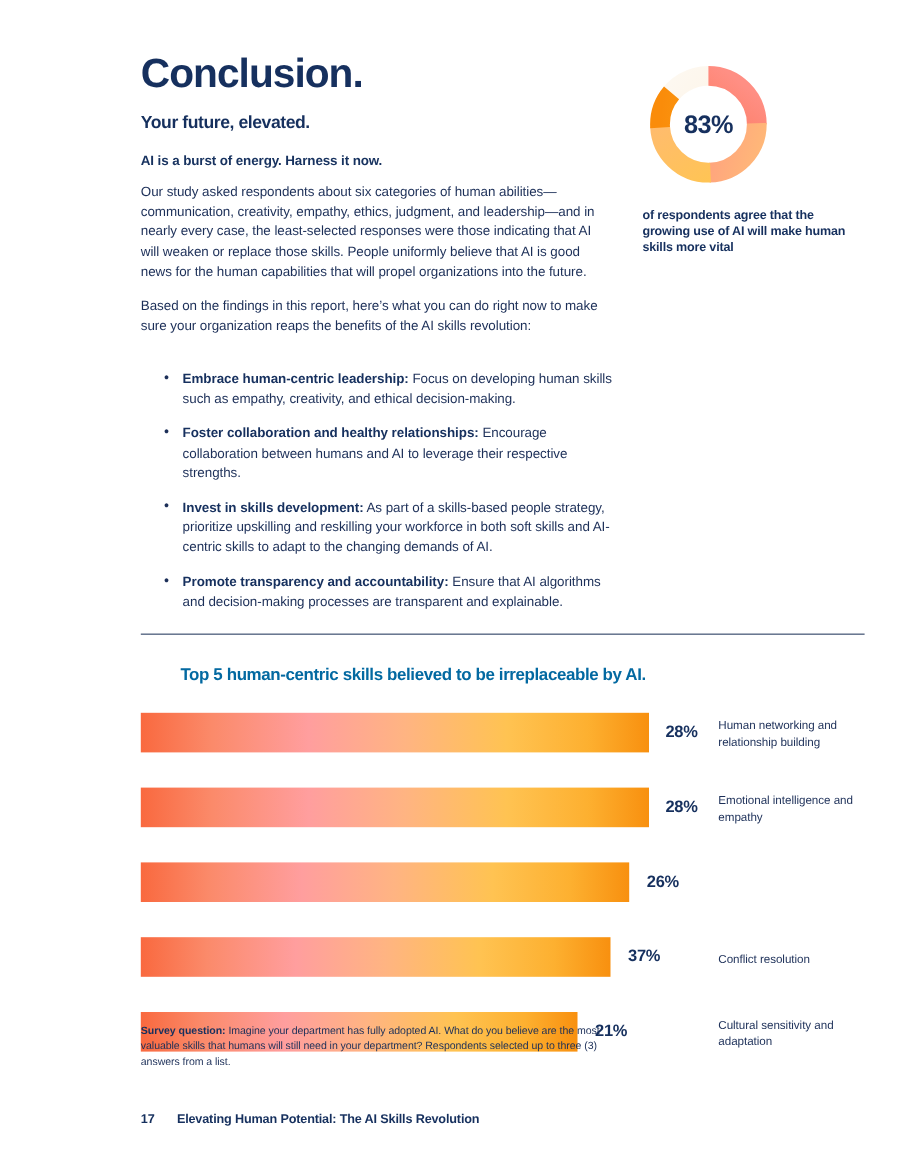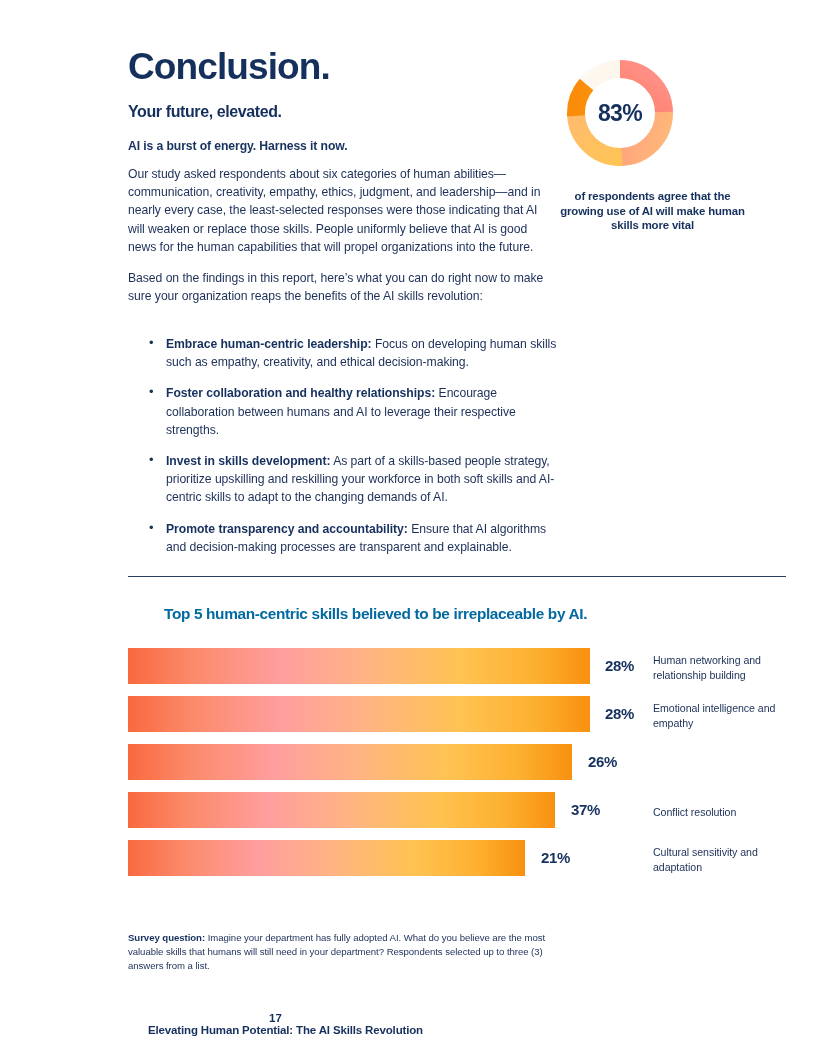--- a/index.html
+++ b/index.html
@@ -41,21 +41,21 @@
     font-size: 12.2px; line-height: 18.2px; color: #1c2f58;
     letter-spacing: -0.05px; margin-bottom: 13px; padding-left: 20px;
   }
   .bullets li::before {
     content: "\2022"; position: absolute; left: 3px; top: -1px;
     font-size: 13px; color: #1c2f58;
   }
   .bullets b { font-weight: 700; color: #16305e; }
 
   
-  .donut-wrap { position: absolute; left: 560px; top: 55px; width: 200px; text-align: center; }
+  .donut-wrap { position: absolute; left: 584px; top: 55px; width: 200px; }
   .donut {
     position: relative; width: 116px; height: 116px; margin-left: 2px;
   }
   .donut svg { display: block; width: 116px; height: 116px; }
   .donut-value {
     position: absolute; left: 0; top: 0; width: 116px; height: 116px;
     display: flex; align-items: center; justify-content: center;
     font-size: 23px; font-weight: 700; color: #16305e; letter-spacing: -0.6px;
   }
   .donut-caption {
@@ -69,21 +69,21 @@
     position: absolute; left: 128px; top: 576px; width: 658px;
     height: 1px; background: #2b3f63;
   }
 
   
   .chart-title {
     position: absolute; left: 128px; top: 605px;
     font-size: 15.4px; font-weight: 700; color: #0369a1; letter-spacing: -0.35px; margin-left: 36px;
   }
   .bars { position: absolute; left: 128px; top: 648px; width: 658px; }
-  .bar-row { position: relative; height: 36px; margin-bottom: 12px; padding-left: 36px; }
+  .bar-row { position: relative; height: 36px; margin-bottom: 32px; padding-left: 36px; }
   .bar {
     position: absolute; left: 0; top: 0; height: 36px;
     background: linear-gradient(90deg,
       #f9693f 0%,
       #fb8a6a 14%,
       #ff9e9e 33%,
       #ffb482 52%,
       #ffc352 72%,
       #fdb030 88%,
       #f8900f 100%);
@@ -96,21 +96,21 @@
     position: absolute; left: 525px; top: 5px; width: 145px;
     font-size: 10.6px; line-height: 14.5px; color: #1c2f58; letter-spacing: -0.05px;
   }
 
   
   .footnote {
     position: absolute; left: 128px; top: 931px; width: 420px;
     font-size: 9.6px; line-height: 14px; color: #1c2f58; letter-spacing: -0.05px;
   }
   .footnote b { font-weight: 700; color: #16305e; }
-  .footer { position: absolute; left: 128px; top: 1012px; display: flex; align-items: center; flex-direction: column; }
+  .footer { position: absolute; left: 128px; top: 1012px; display: flex; align-items: flex-start; }
   .footer-num { font-size: 11.5px; font-weight: 700; color: #16305e; }
   .footer-txt { margin-left: 20px; font-size: 11.5px; font-weight: 600; color: #16305e; letter-spacing: -0.15px; }
 </style>
 </head>
 <body>
 
 <div class="page">
 
   <h1 class="title-h1">Conclusion.</h1>
   <h2 class="title-h2">Your future, elevated.</h2>

